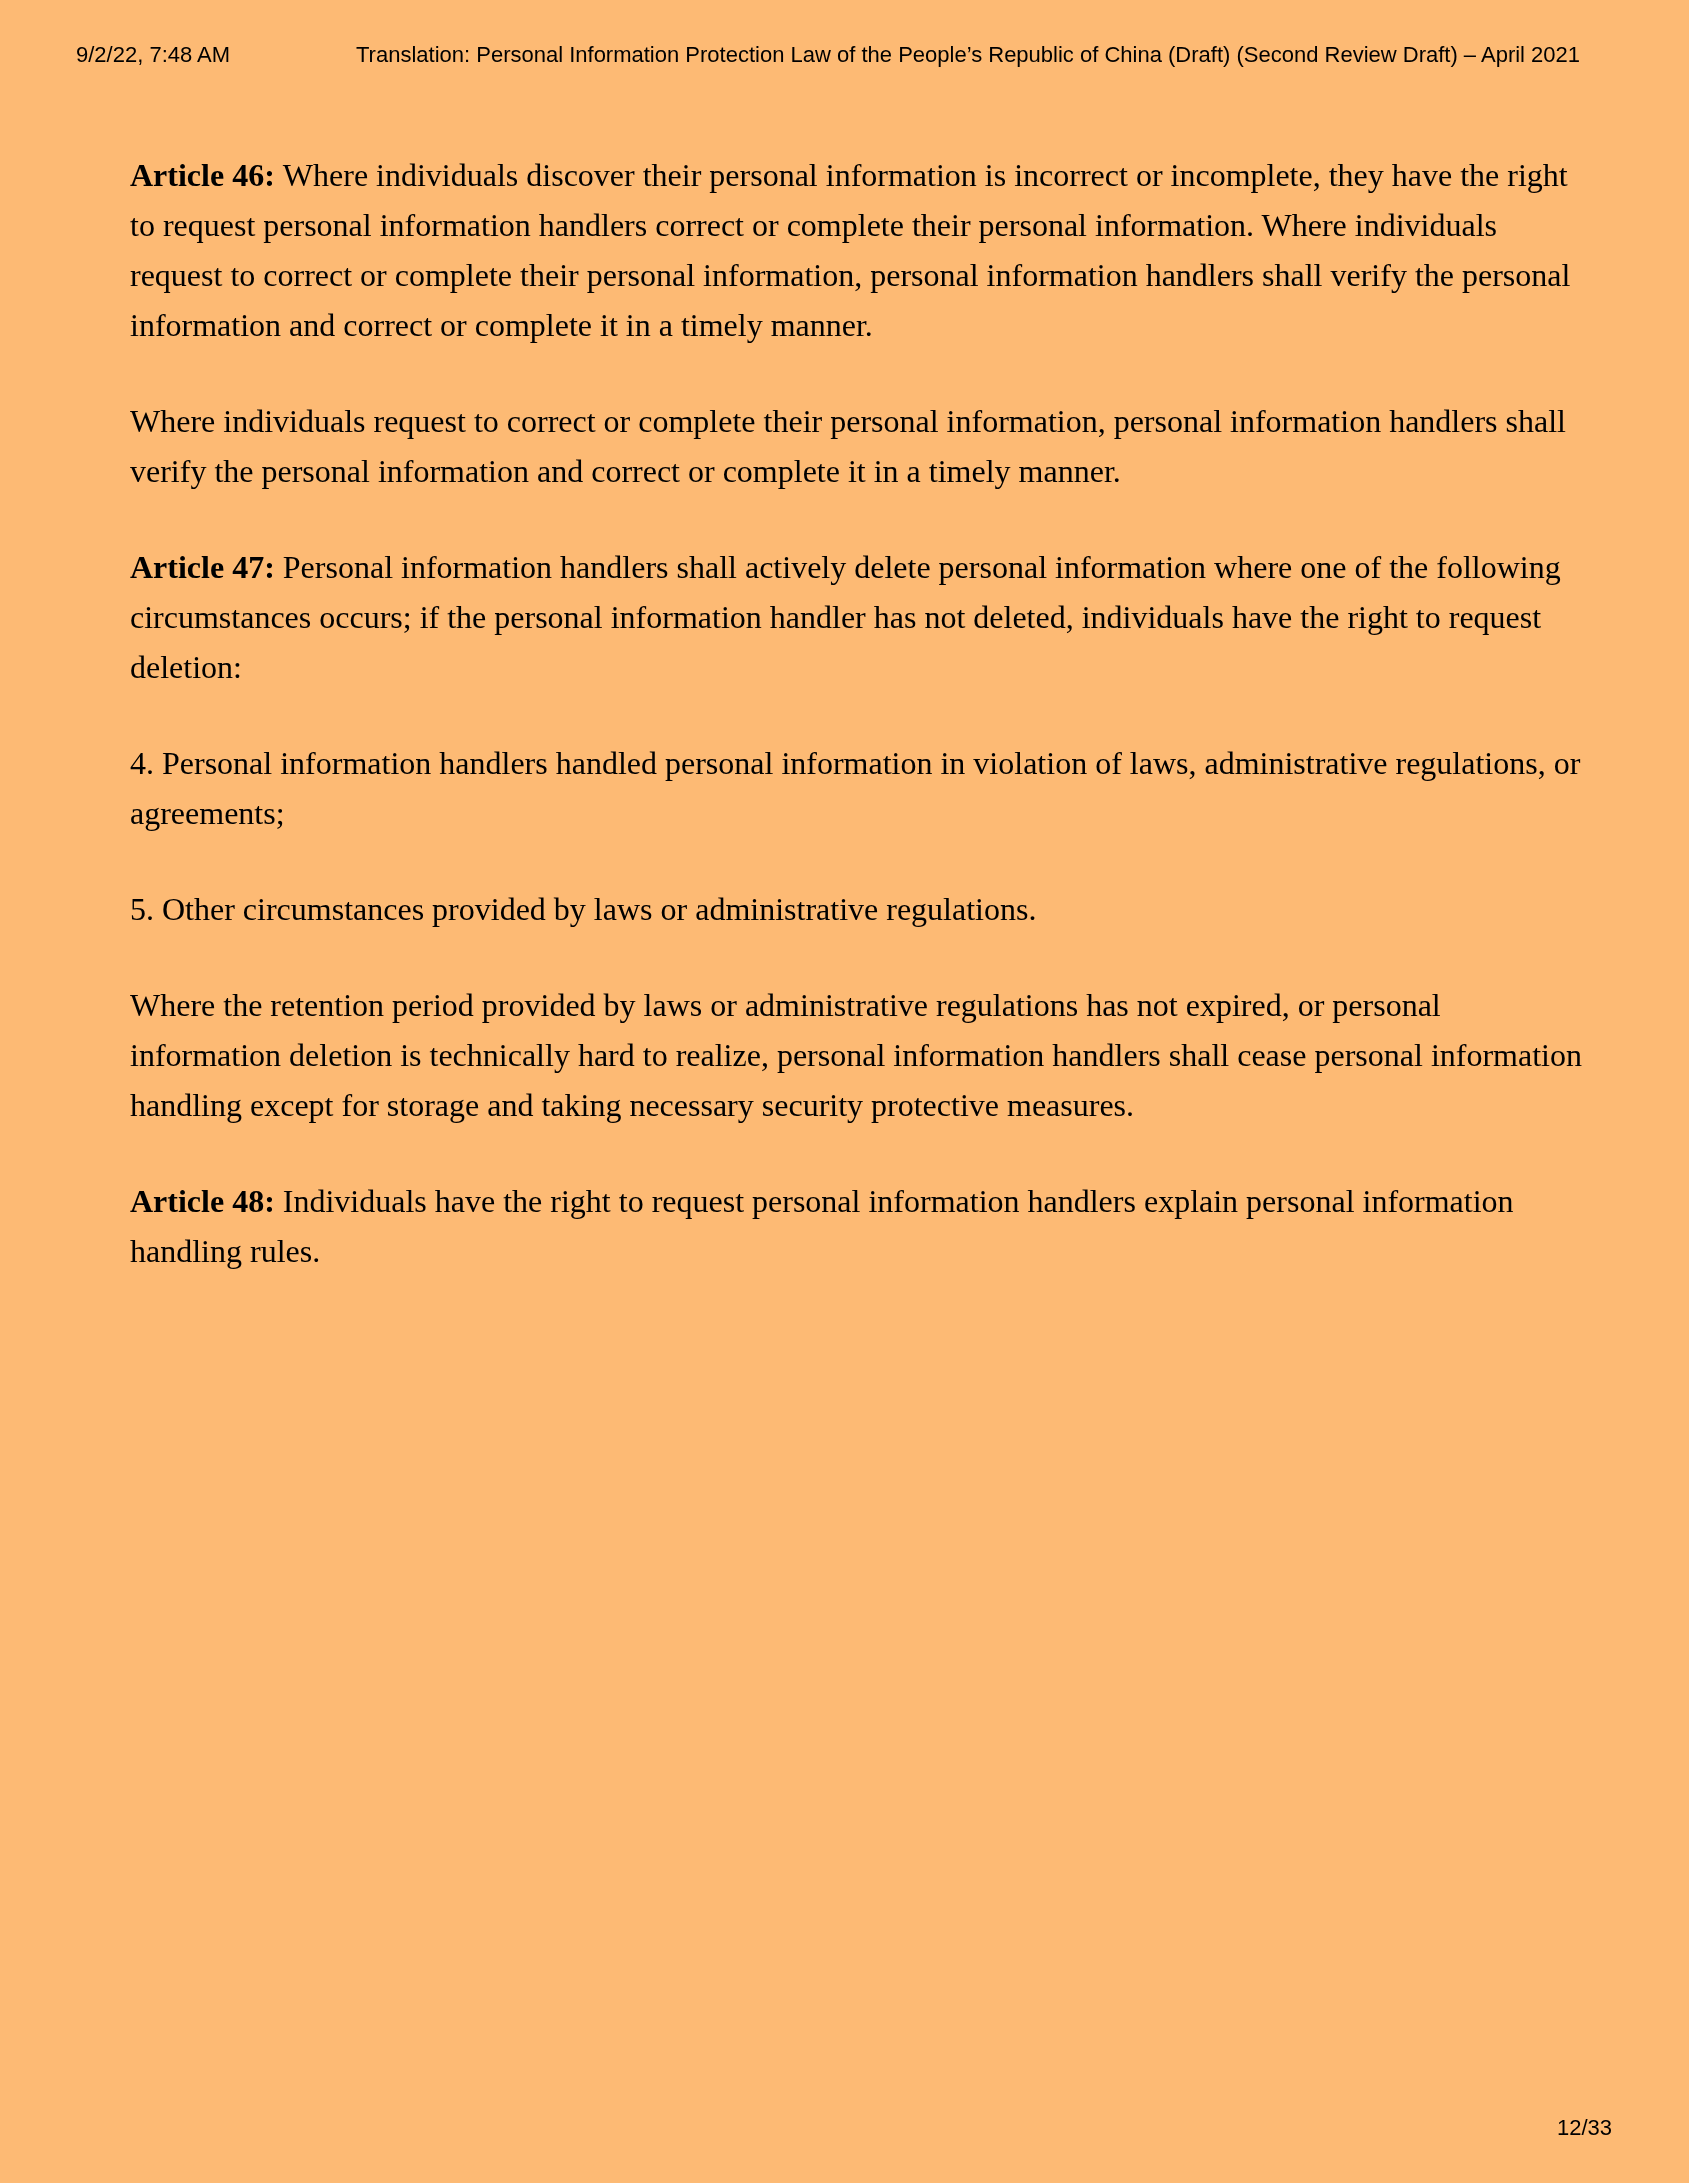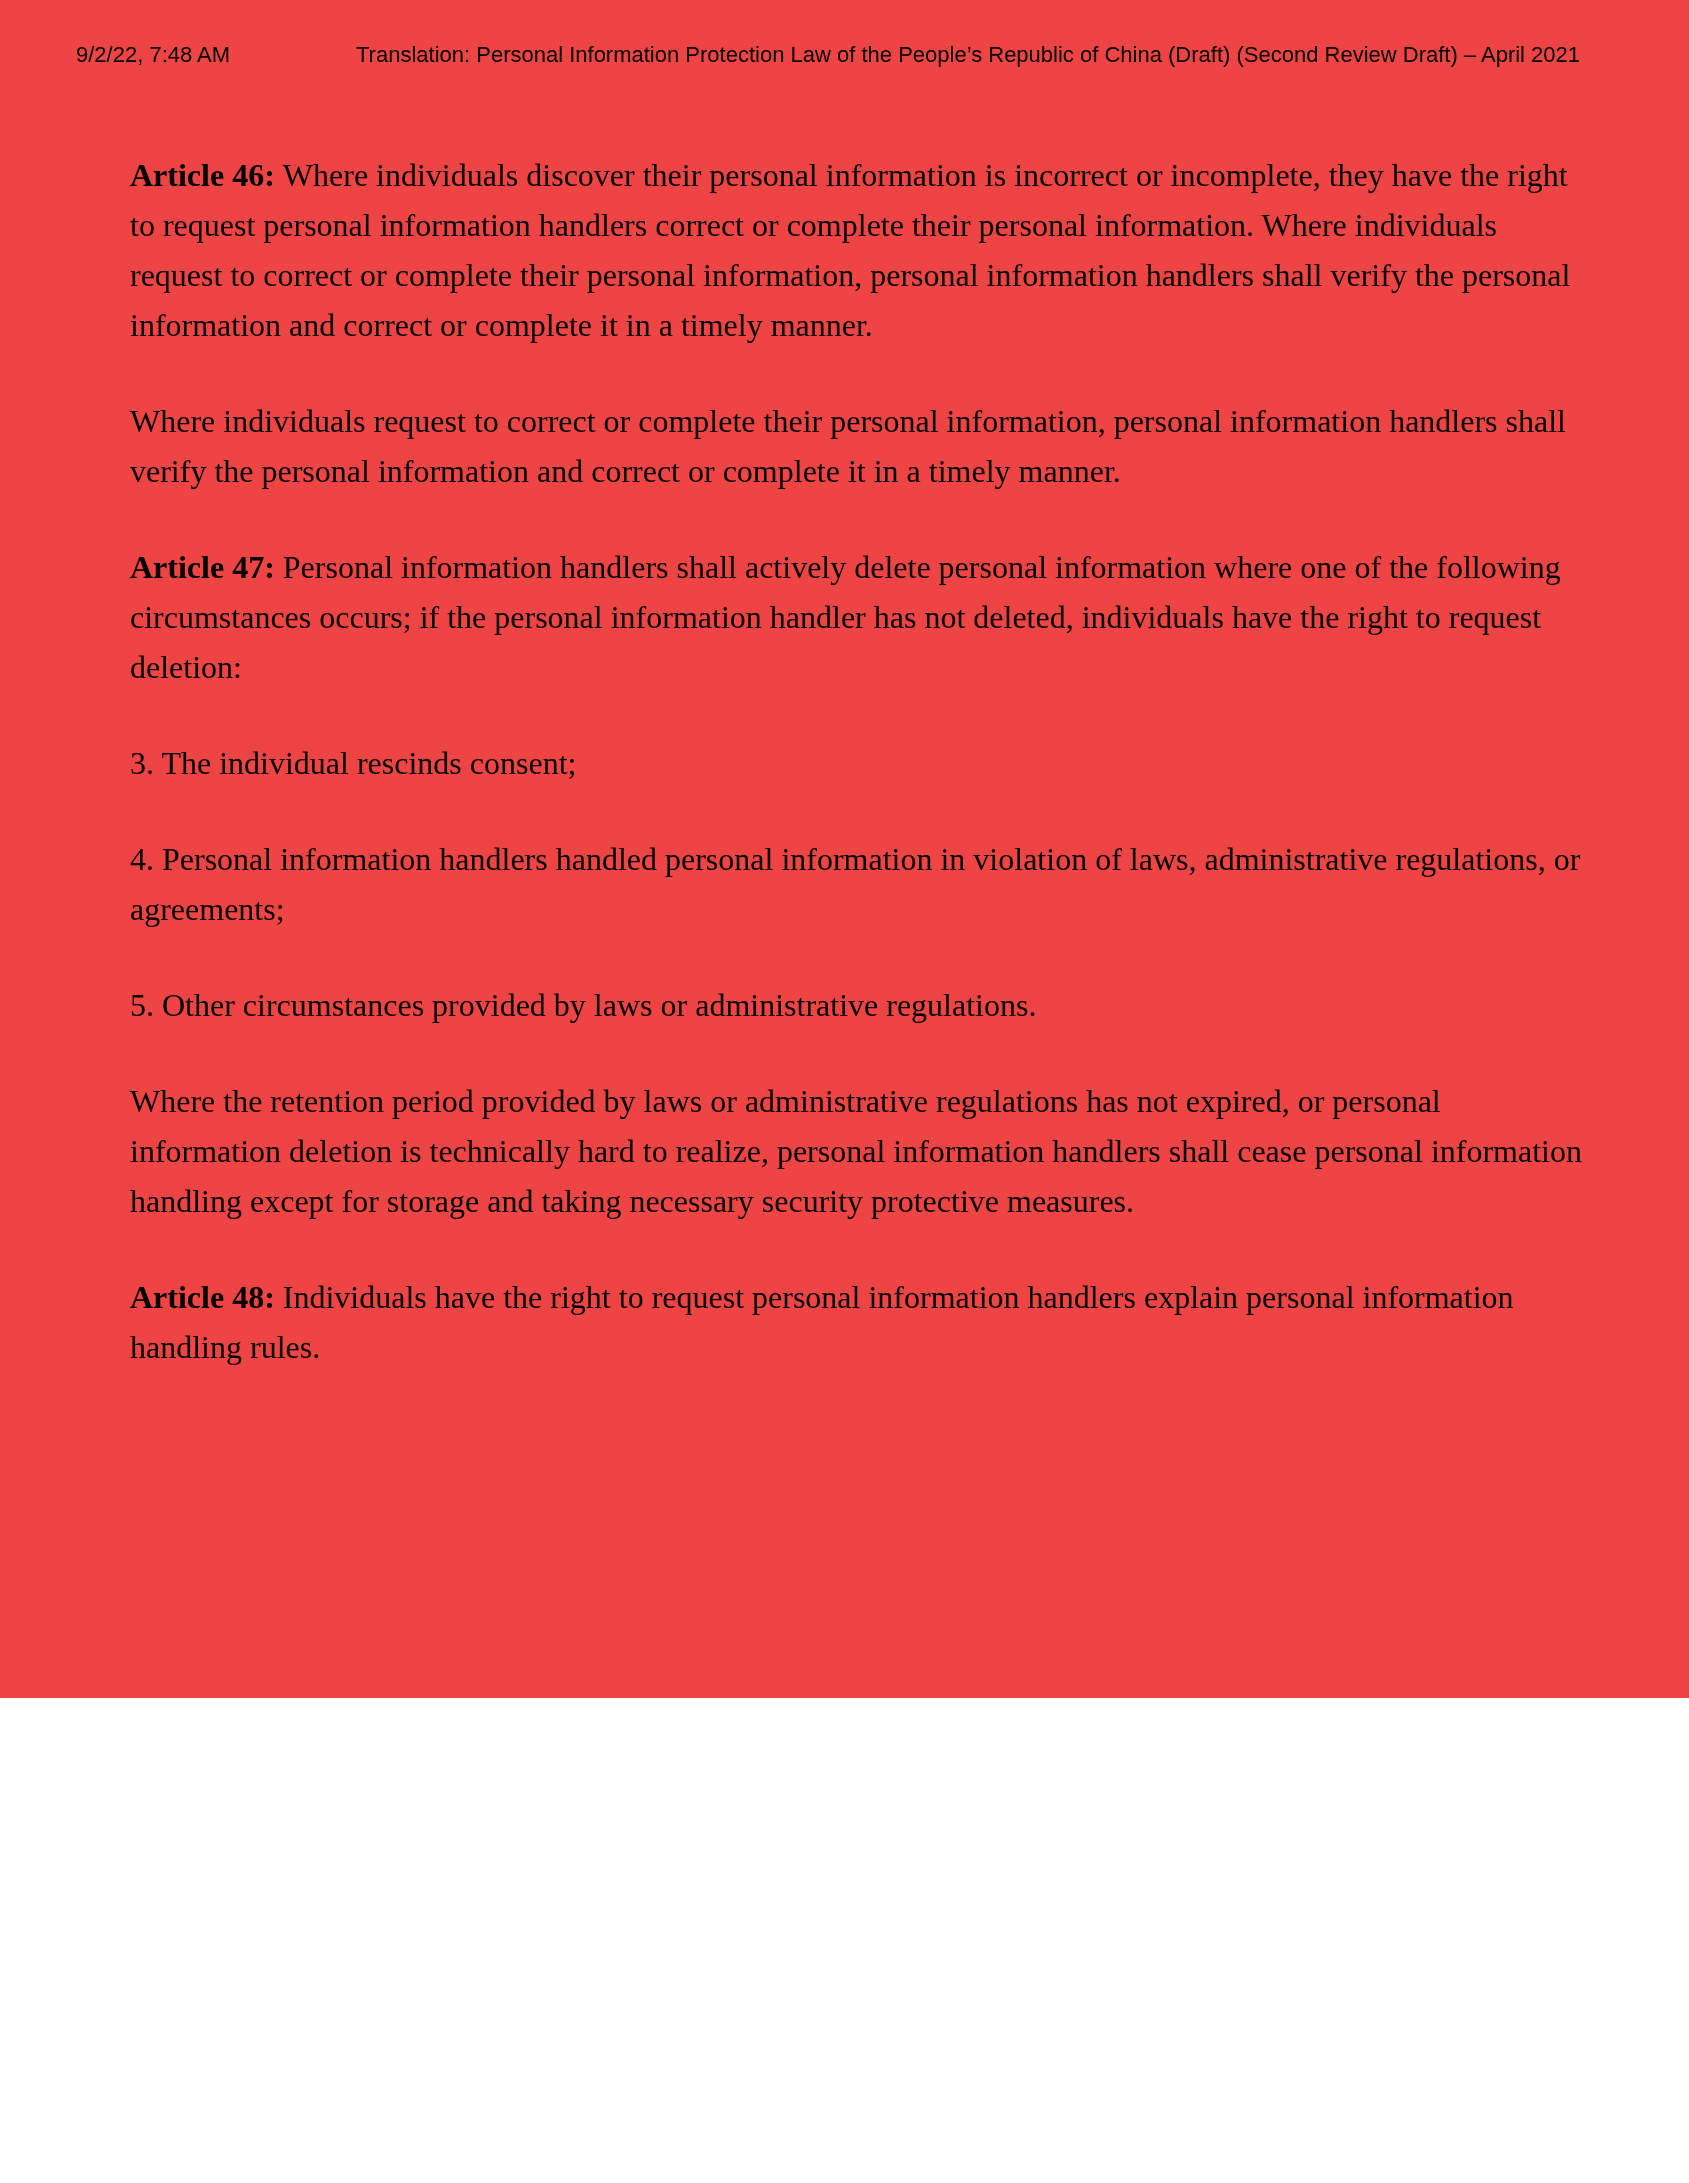--- a/index.html
+++ b/index.html
@@ -3,22 +3,22 @@
 <meta charset="utf-8">
 <style>
   html, body {
     margin: 0;
     padding: 0;
     background: #ffffff;
   }
   .page {
     position: relative;
     width: 1689px;
-    height: 1698px;
-    background: #ef4444;
+    height: 2183px;
+    background: #fdba74;
     color: #000000;
     overflow: hidden;
   }
   .print-header {
     position: absolute;
     top: 41px;
     left: 0;
     right: 0;
     height: 28px;
     font-family: "Liberation Sans", sans-serif;
@@ -93,23 +93,20 @@
     <p class="para">
       <b class="label"></b><span class="text">Where individuals request to correct or complete their personal information, personal information handlers shall verify the personal information and correct or complete it in a timely manner.</span>
     </p>
 
     <p class="para">
       <b class="label">Article 47: </b><span class="text">Personal information handlers shall actively delete personal information where one of the following circumstances occurs; if the personal information handler has not deleted, individuals have the right to request deletion:</span>
     </p>
 
 
 
-    <p class="para">
-      <b class="label"></b><span class="text">3. The individual rescinds consent;</span>
-    </p>
 
     <p class="para">
       <b class="label"></b><span class="text">4. Personal information handlers handled personal information in violation of laws, administrative regulations, or agreements;</span>
     </p>
 
     <p class="para">
       <b class="label"></b><span class="text">5. Other circumstances provided by laws or administrative regulations.</span>
     </p>
 
     <p class="para">

